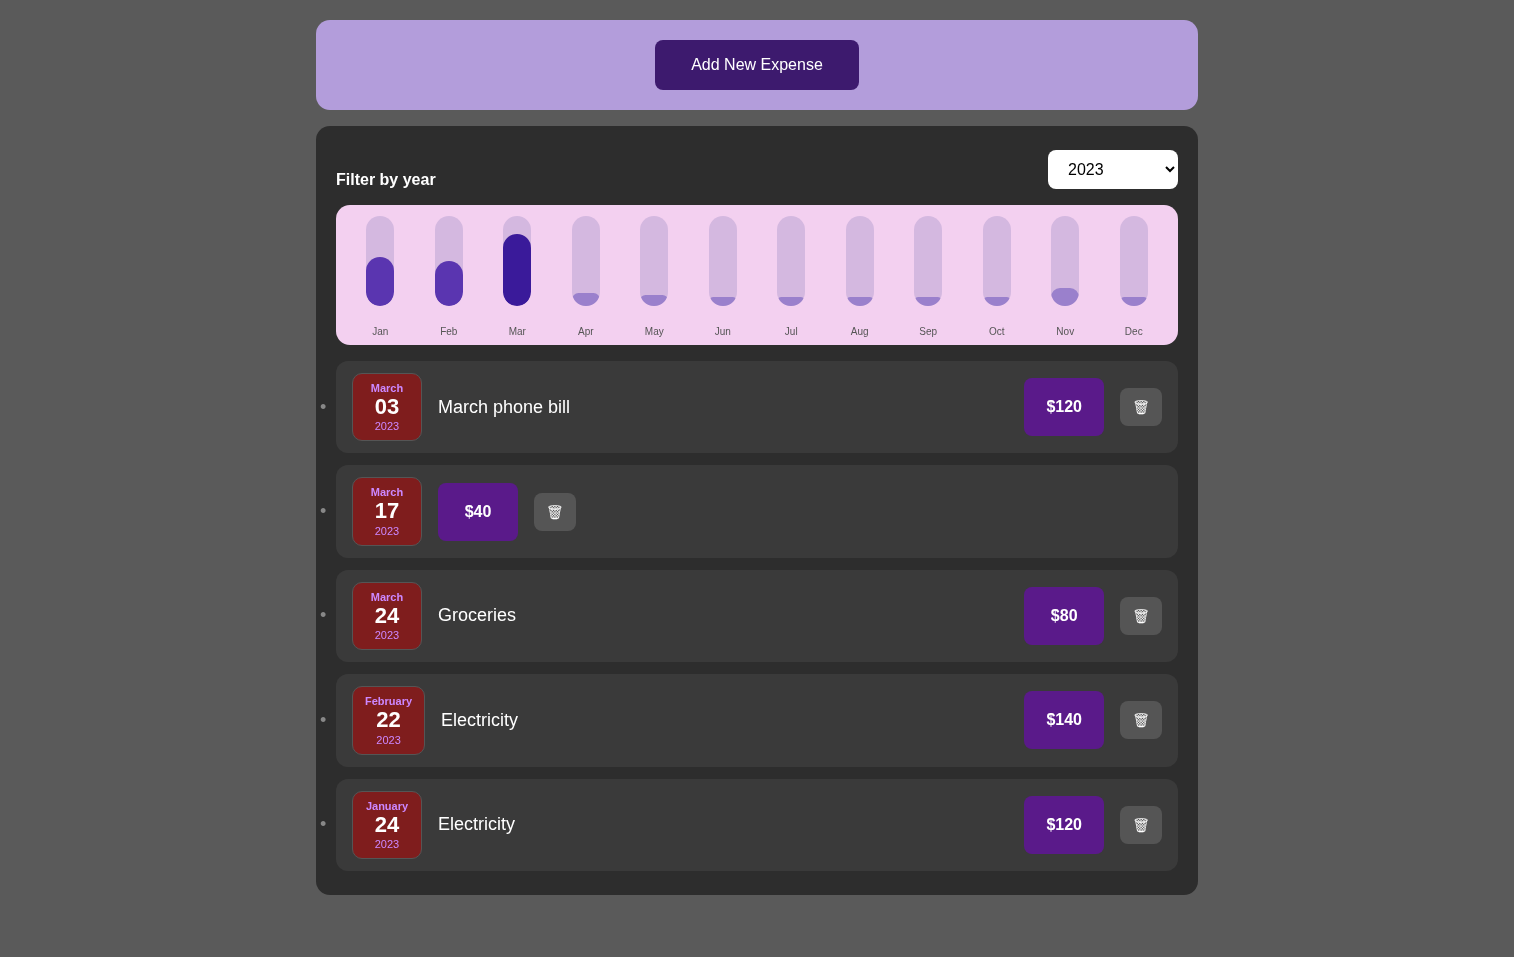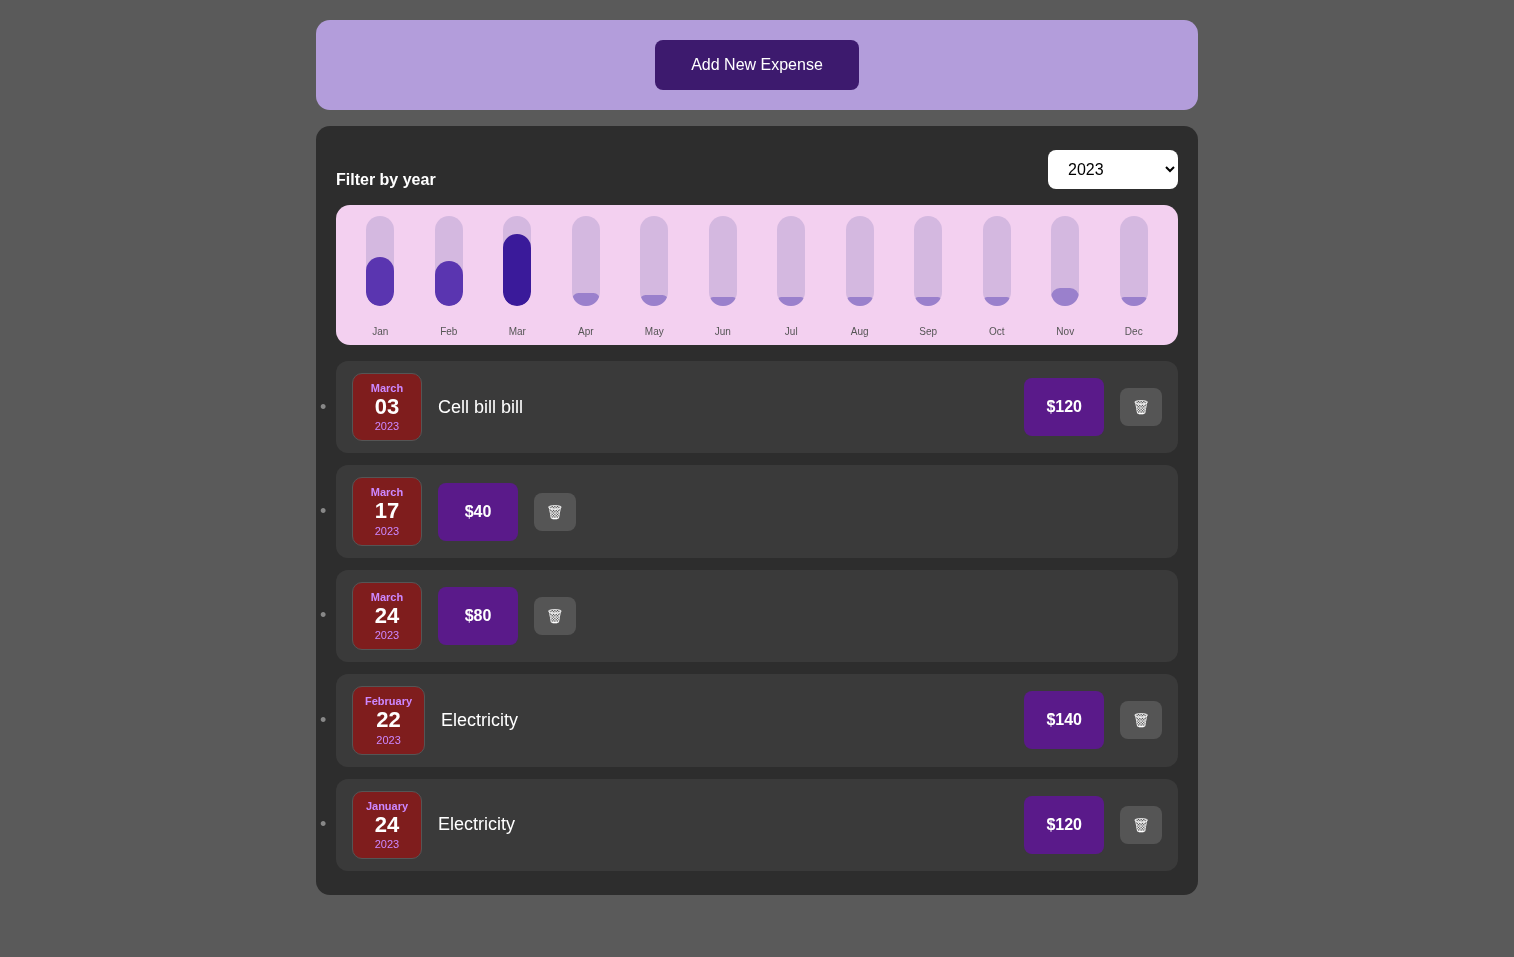--- a/index.html
+++ b/index.html
@@ -285,21 +285,21 @@
       </div>
 
     <div class="expense-list" id="expense-list">
     <div class="expense-item">
           <span class="bullet">•</span>
           <div class="date-badge">
             <div class="date-month">March</div>
             <div class="date-day">03</div>
             <div class="date-year">2023</div>
           </div>
-          <span class="expense-name">Cell bill bill</span>
+          <span class="expense-name">March phone bill</span>
           <div class="expense-amount">$120</div>
           <button class="delete-btn">
             <span class="trash-icon"></span>
           </button>
         </div>
         <div class="expense-item">
           <span class="bullet">•</span>
           <div class="date-badge">
             <div class="date-month">March</div>
             <div class="date-day">17</div>
@@ -310,20 +310,21 @@
             <span class="trash-icon"></span>
           </button>
         </div>
         <div class="expense-item">
           <span class="bullet">•</span>
           <div class="date-badge">
             <div class="date-month">March</div>
             <div class="date-day">24</div>
             <div class="date-year">2023</div>
           </div>
+          <span class="expense-name">Groceries</span>
           <div class="expense-amount">$80</div>
           <button class="delete-btn">
             <span class="trash-icon"></span>
           </button>
         </div>
         <div class="expense-item">
           <span class="bullet">•</span>
           <div class="date-badge">
             <div class="date-month">February</div>
             <div class="date-day">22</div>

